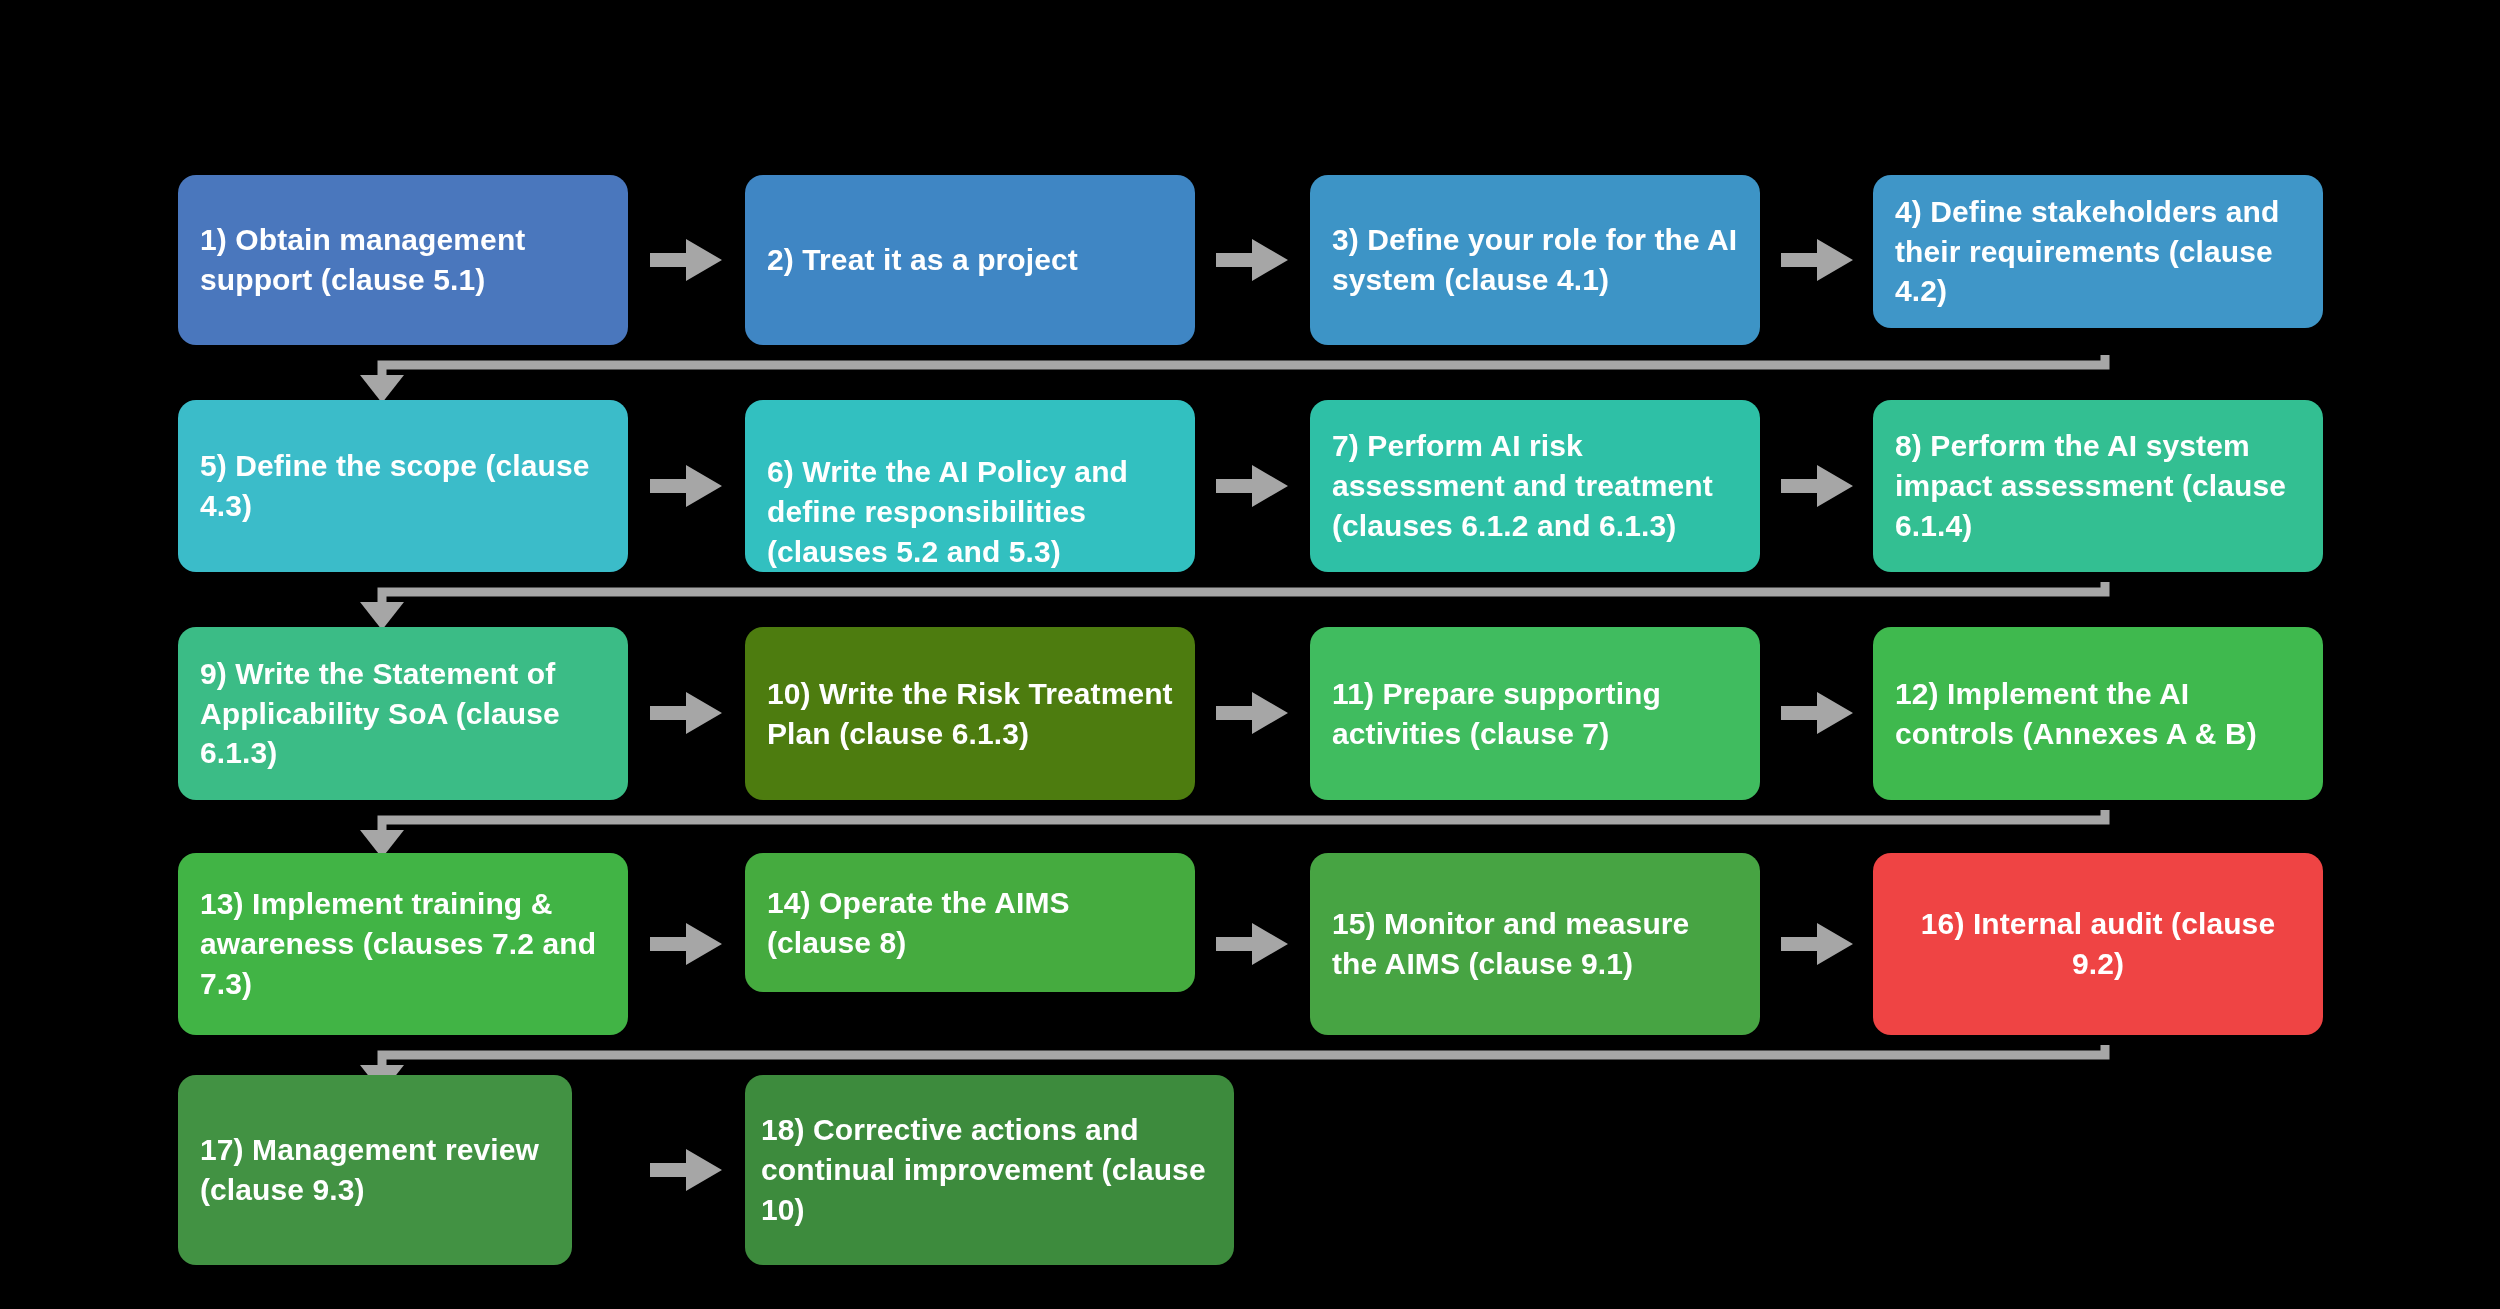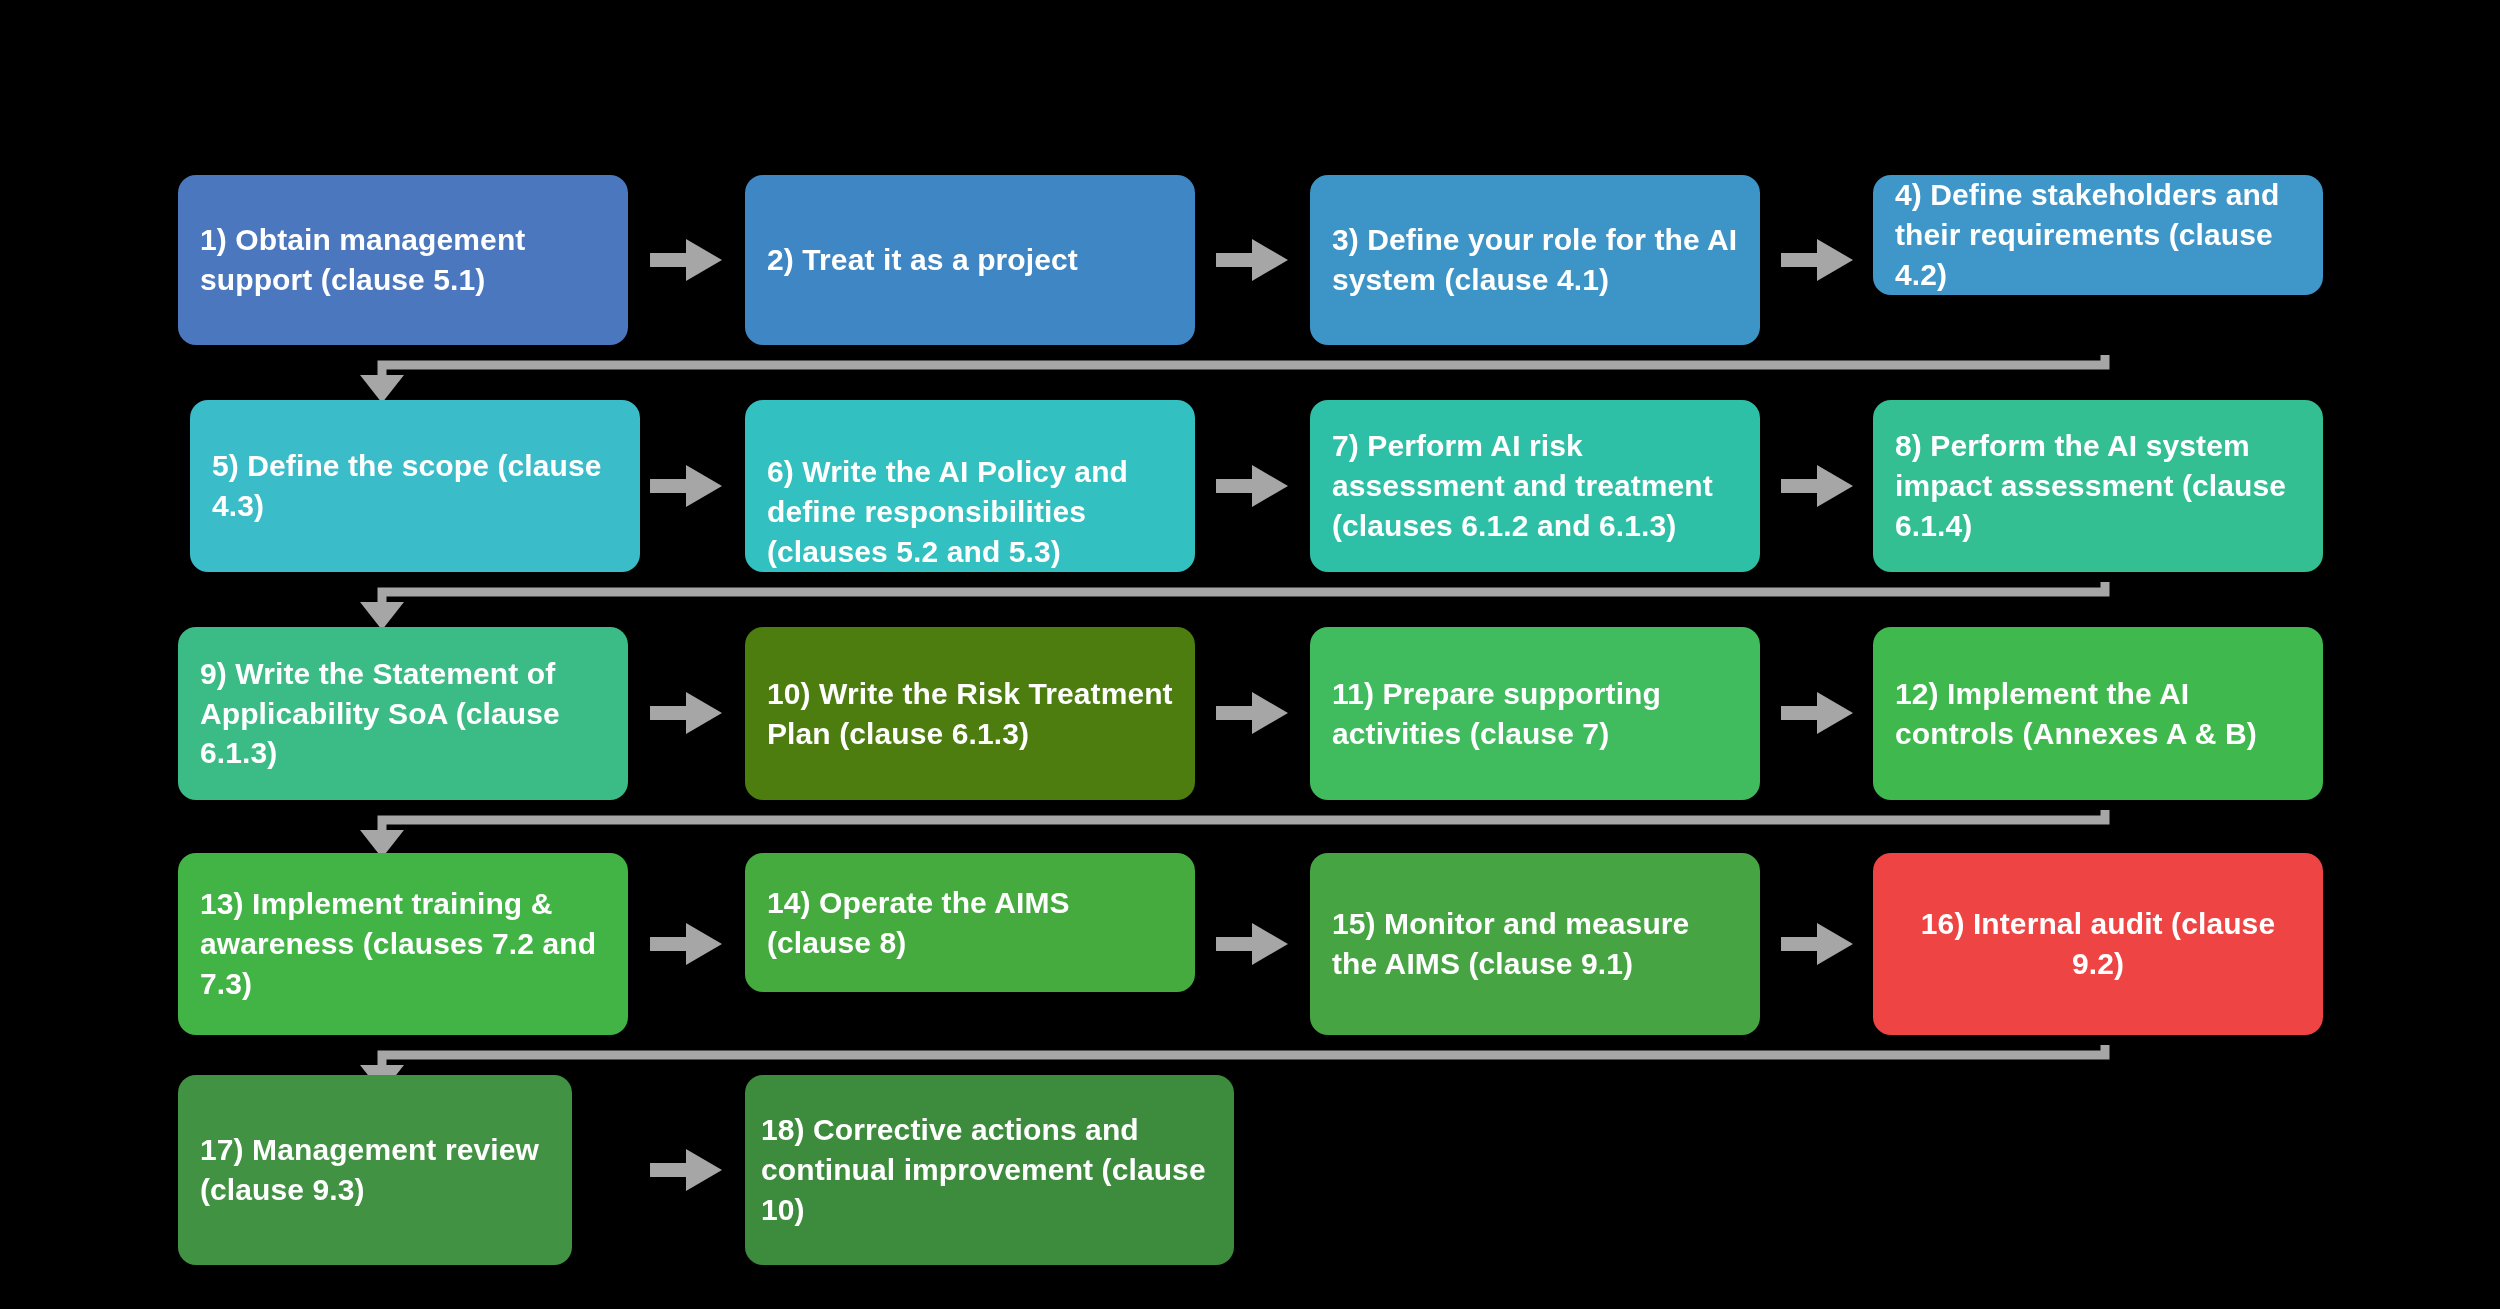--- a/index.html
+++ b/index.html
@@ -50,21 +50,21 @@
 
   <div class="node" style="left:178px; top:175px; width:450px; height:170px; background:#4a77bd;">
     <span class="node-label">1) Obtain management support (clause 5.1)</span>
   </div>
   <div class="node" style="left:745px; top:175px; width:450px; height:170px; background:#3f86c4;">
     <span class="node-label">2) Treat it as a project</span>
   </div>
   <div class="node" style="left:1310px; top:175px; width:450px; height:170px; background:#3d94c6;">
     <span class="node-label">3) Define your role for the AI system (clause 4.1)</span>
   </div>
-  <div class="node" style="left:1873px; top:175px; width:450px; height:120px; background:#3f96c8;">
+  <div class="node" style="left:1873px; top:175px; width:450px; height:153px; background:#3f96c8;">
     <span class="node-label">4) Define stakeholders and their requirements (clause 4.2)</span>
   </div>
 
   <div class="h-arrow" style="left:650px; top:233px; width:72px;">
     <svg viewBox="0 0 72 54" preserveAspectRatio="none">
       <polygon points="0,20 36,20 36,6 72,27 36,48 36,34 0,34" fill="#a6a6a6"></polygon>
     </svg>
   </div>
   <div class="h-arrow" style="left:1216px; top:233px; width:72px;">
     <svg viewBox="0 0 72 54" preserveAspectRatio="none">
@@ -77,21 +77,21 @@
     </svg>
   </div>
 
   <div class="connector" style="left:340px; top:345px; width:1770px; height:58px;">
     <svg viewBox="0 0 1770 58" preserveAspectRatio="none">
       <path d="M1765,10 L1765,20 L42,20 L42,34" stroke="#a6a6a6" stroke-width="9" fill="none"></path>
       <polygon points="20,30 64,30 42,58" fill="#a6a6a6"></polygon>
     </svg>
   </div>
 
-  <div class="node" style="left:190px; top:400px; width:450px; height:172px; background:#3bbcc9;">
+  <div class="node" style="left:178px; top:400px; width:450px; height:172px; background:#3bbcc9;">
     <span class="node-label">5) Define the scope (clause 4.3)</span>
   </div>
   <div class="node" style="left:745px; top:400px; width:450px; height:172px; background:#32c0c0;align-items:flex-end;">
     <span class="node-label">6) Write the AI Policy and define responsibilities (clauses 5.2 and 5.3)</span>
   </div>
   <div class="node" style="left:1310px; top:400px; width:450px; height:172px; background:#2ec0a6;">
     <span class="node-label">7) Perform AI risk assessment and treatment (clauses 6.1.2 and 6.1.3)</span>
   </div>
   <div class="node" style="left:1873px; top:400px; width:450px; height:172px; background:#33bf92;">
     <span class="node-label">8) Perform the AI system impact assessment (clause 6.1.4)</span>

